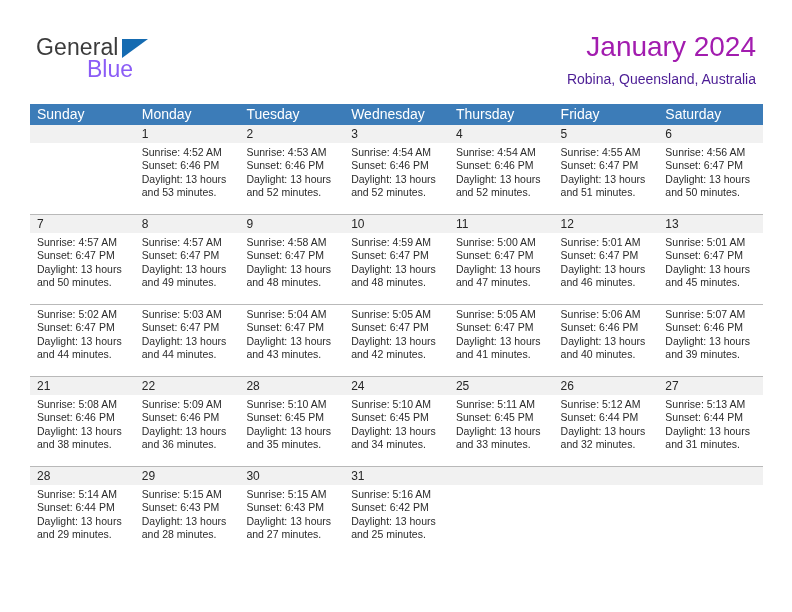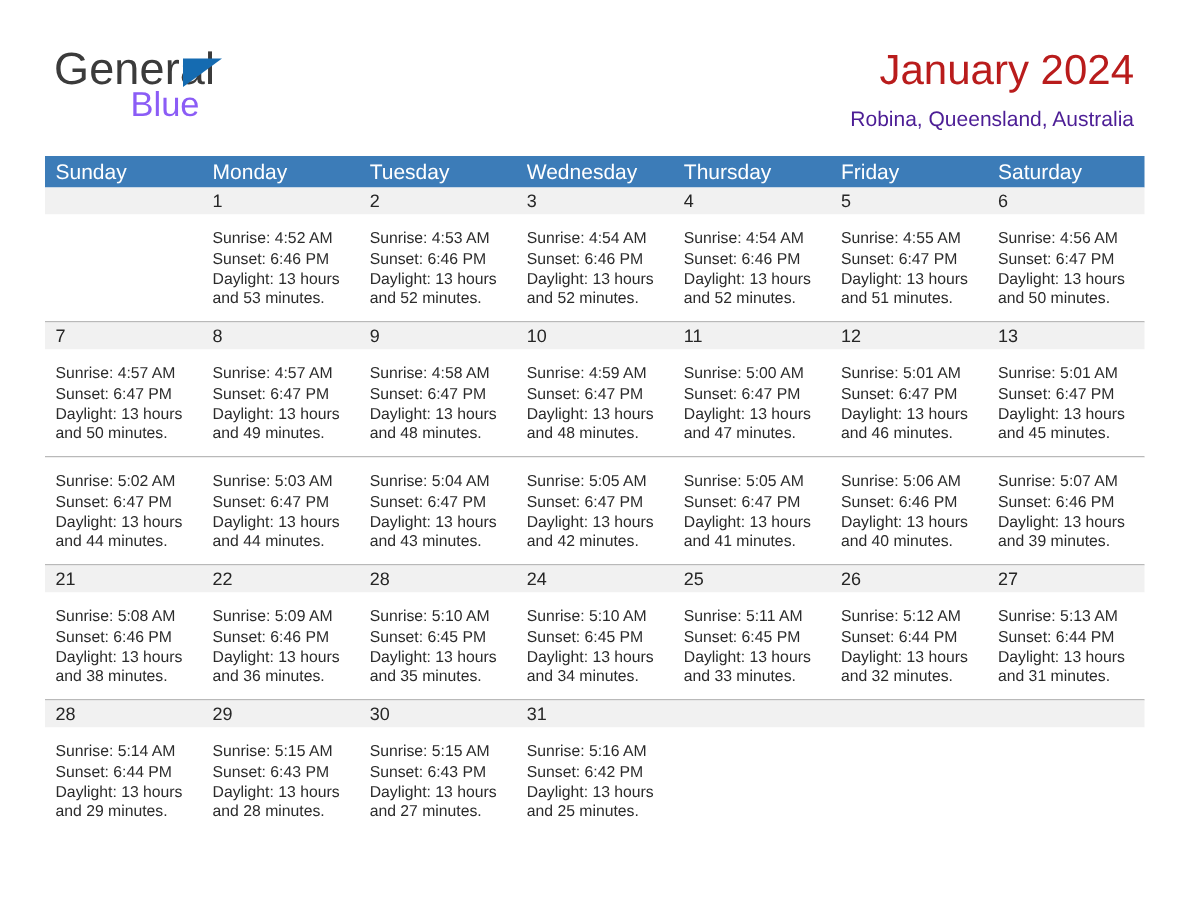--- a/index.html
+++ b/index.html
@@ -33,21 +33,21 @@
     position: absolute;
     left: 36px;
     top: 34px;
     width: 220px;
     height: 54px;
   }
   .brand-general {
     position: absolute;
     left: 0;
     top: 0;
-    font-size: 30px;
+    font-size: 23px;
     color: #3b3b3b;
     letter-spacing: 0.1px;
     line-height: 26px;
     font-family: "Liberation Sans", sans-serif;
   }
   .brand-triangle {
     position: absolute;
     left: 86px;
     top: 5px;
     width: 0;
@@ -66,21 +66,21 @@
   }
 
   .title-block {
     position: absolute;
     right: 36px;
     top: 30px;
     text-align: right;
   }
   .cal-title {
     font-size: 28px;
-    color: #b91c1c;
+    color: #a21caf;
     line-height: 34px;
     white-space: nowrap;
   }
   .cal-subtitle {
     margin-top: 6px;
     font-size: 14px;
     color: #4c1d95;
     line-height: 18px;
     white-space: nowrap;
   }
@@ -115,21 +115,20 @@
   }
   .week-daynums {
     display: flex;
     background: #f1f1f1;
     height: 18px;
   }
   .week-bodies {
     display: flex;
     height: 71px;
     background: #ffffff;
-    align-items: center;
   }
   .daynum {
     flex: 1 1 0;
     font-size: 12px;
     line-height: 18px;
     padding-left: 7px;
     color: #262626;
     box-sizing: border-box;
   }
   .daycell {

